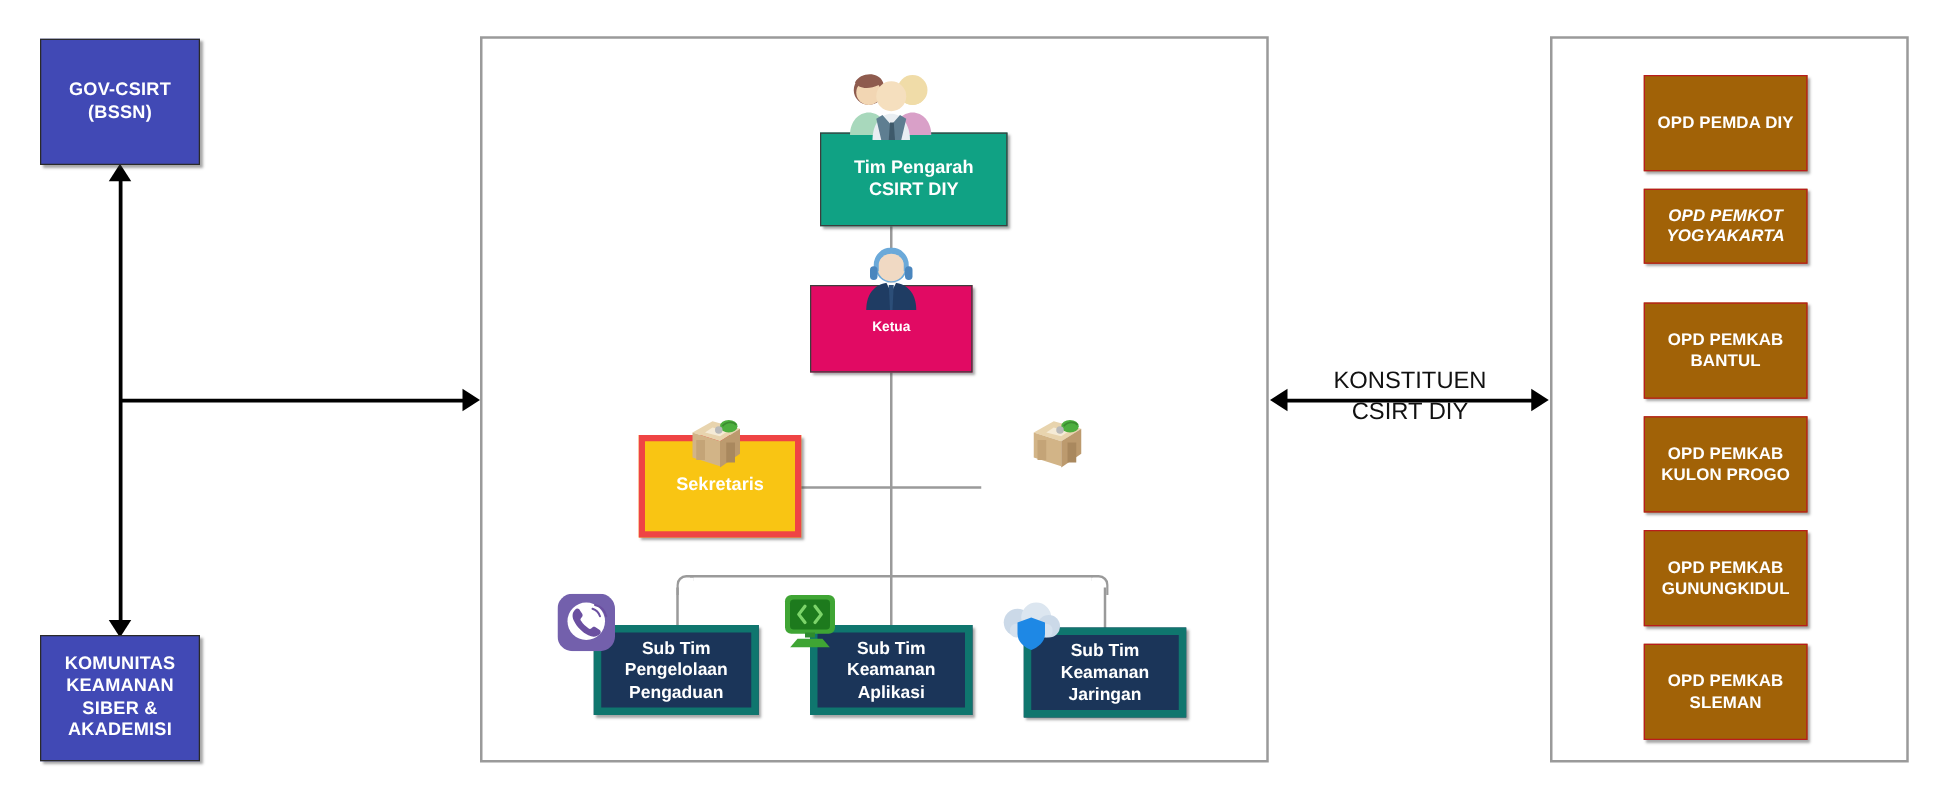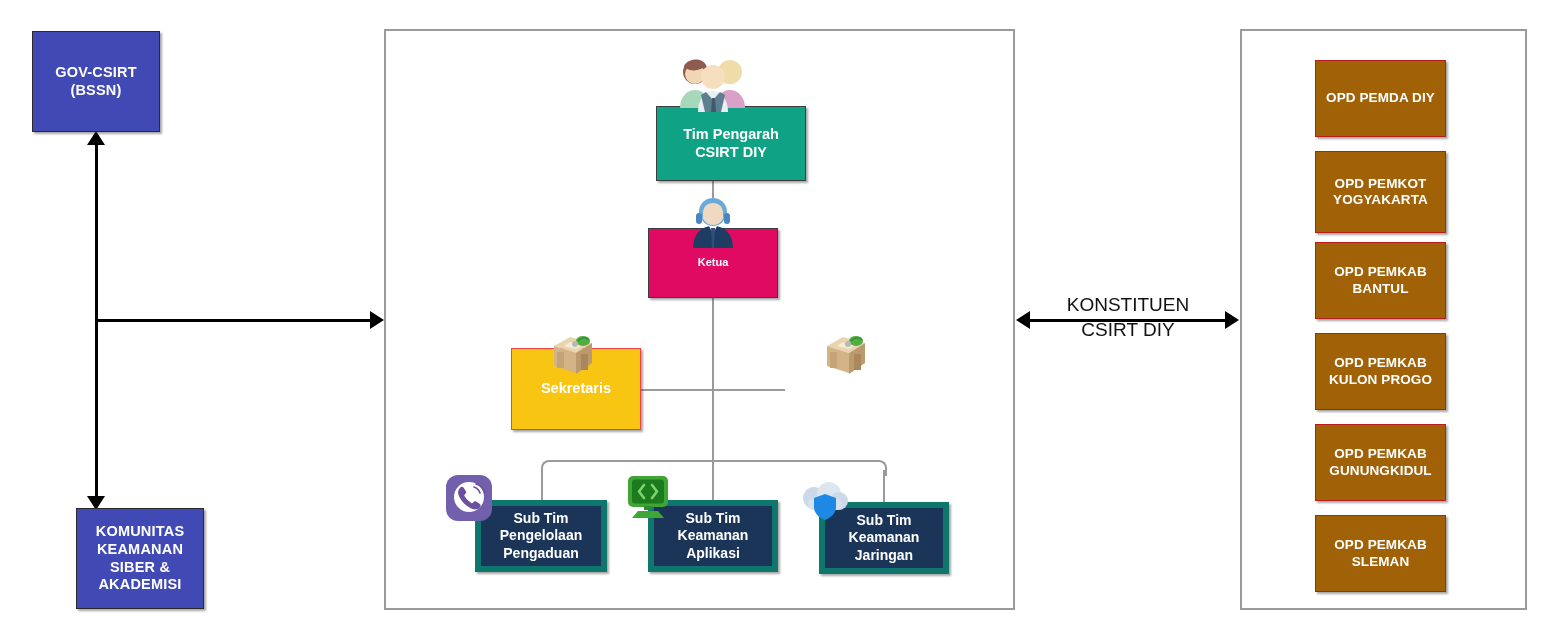--- a/index.html
+++ b/index.html
@@ -51,21 +51,21 @@
     position: absolute;
     box-sizing: border-box;
     border: 2px solid #9a9a9a;
     background: transparent;
     z-index: 1;
   }
 
   
   .teal-box   { background: #10A284; font-size: 14.5px; }
   .pink-box   { background: #E10A63; font-size: 11px; }
-  .yellow-box { background: #F9C513; font-size: 14.5px; border:1px solid #ef4444; }
+  .yellow-box { background: #F9C513; font-size: 14.5px; border:5px solid #ef4444; }
   .navy-box   { background: #1B3559; font-size: 14px; border:6px solid #0f766e; }
   .salmon-box {
     background: #a16207;
     border: 1px solid #b91c1c;
     font-size: 13.5px;
     letter-spacing: .1px;
   }
 
   
   .conn {
@@ -119,21 +119,21 @@
 </head>
 <body>
 
 <div id="canvas">
 
   <div class="box blue-box" style="left:32px; top:31px; width:128px; height:101px;">
     <span>GOV-CSIRT
 (BSSN)</span>
   </div>
 
-  <div class="box blue-box" style="left:32px; top:508px; width:128px; height:101px;margin-left:44px;">
+  <div class="box blue-box" style="left:32px; top:508px; width:128px; height:101px;">
     <span>KOMUNITAS
 KEAMANAN
 SIBER &amp;
 AKADEMISI</span>
   </div>
 
   <div class="arrow-line" style="left:95px; top:143px; width:3px; height:357px;"></div>
   <div class="arrow-head ah-up" style="left:87px; top:131px;"></div>
   <div class="arrow-head ah-down" style="left:87px; top:496px;"></div>
 
@@ -281,21 +281,21 @@
   <div class="arrow-head ah-right" style="left:1225px; top:311px;"></div>
 
   <div class="konstituen-label" style="left:1030px; top:292px; width:196px;">KONSTITUEN
 CSIRT DIY</div>
 
   <div class="panel" style="left:1240px; top:29px; width:287px; height:581px;"></div>
 
   <div class="box salmon-box" style="left:1315px; top:60px; width:131px; height:77px;">
     <span>OPD PEMDA DIY</span>
   </div>
-  <div class="box salmon-box" style="left:1315px; top:151px; width:131px; height:82px;">
+  <div class="box salmon-box" style="left:1315px; top:151px; width:131px; height:60px;font-style:italic;">
     <span>OPD PEMKOT
 YOGYAKARTA</span>
   </div>
   <div class="box salmon-box" style="left:1315px; top:242px; width:131px; height:77px;">
     <span>OPD PEMKAB
 BANTUL</span>
   </div>
   <div class="box salmon-box" style="left:1315px; top:333px; width:131px; height:77px;">
     <span>OPD PEMKAB
 KULON PROGO</span>

